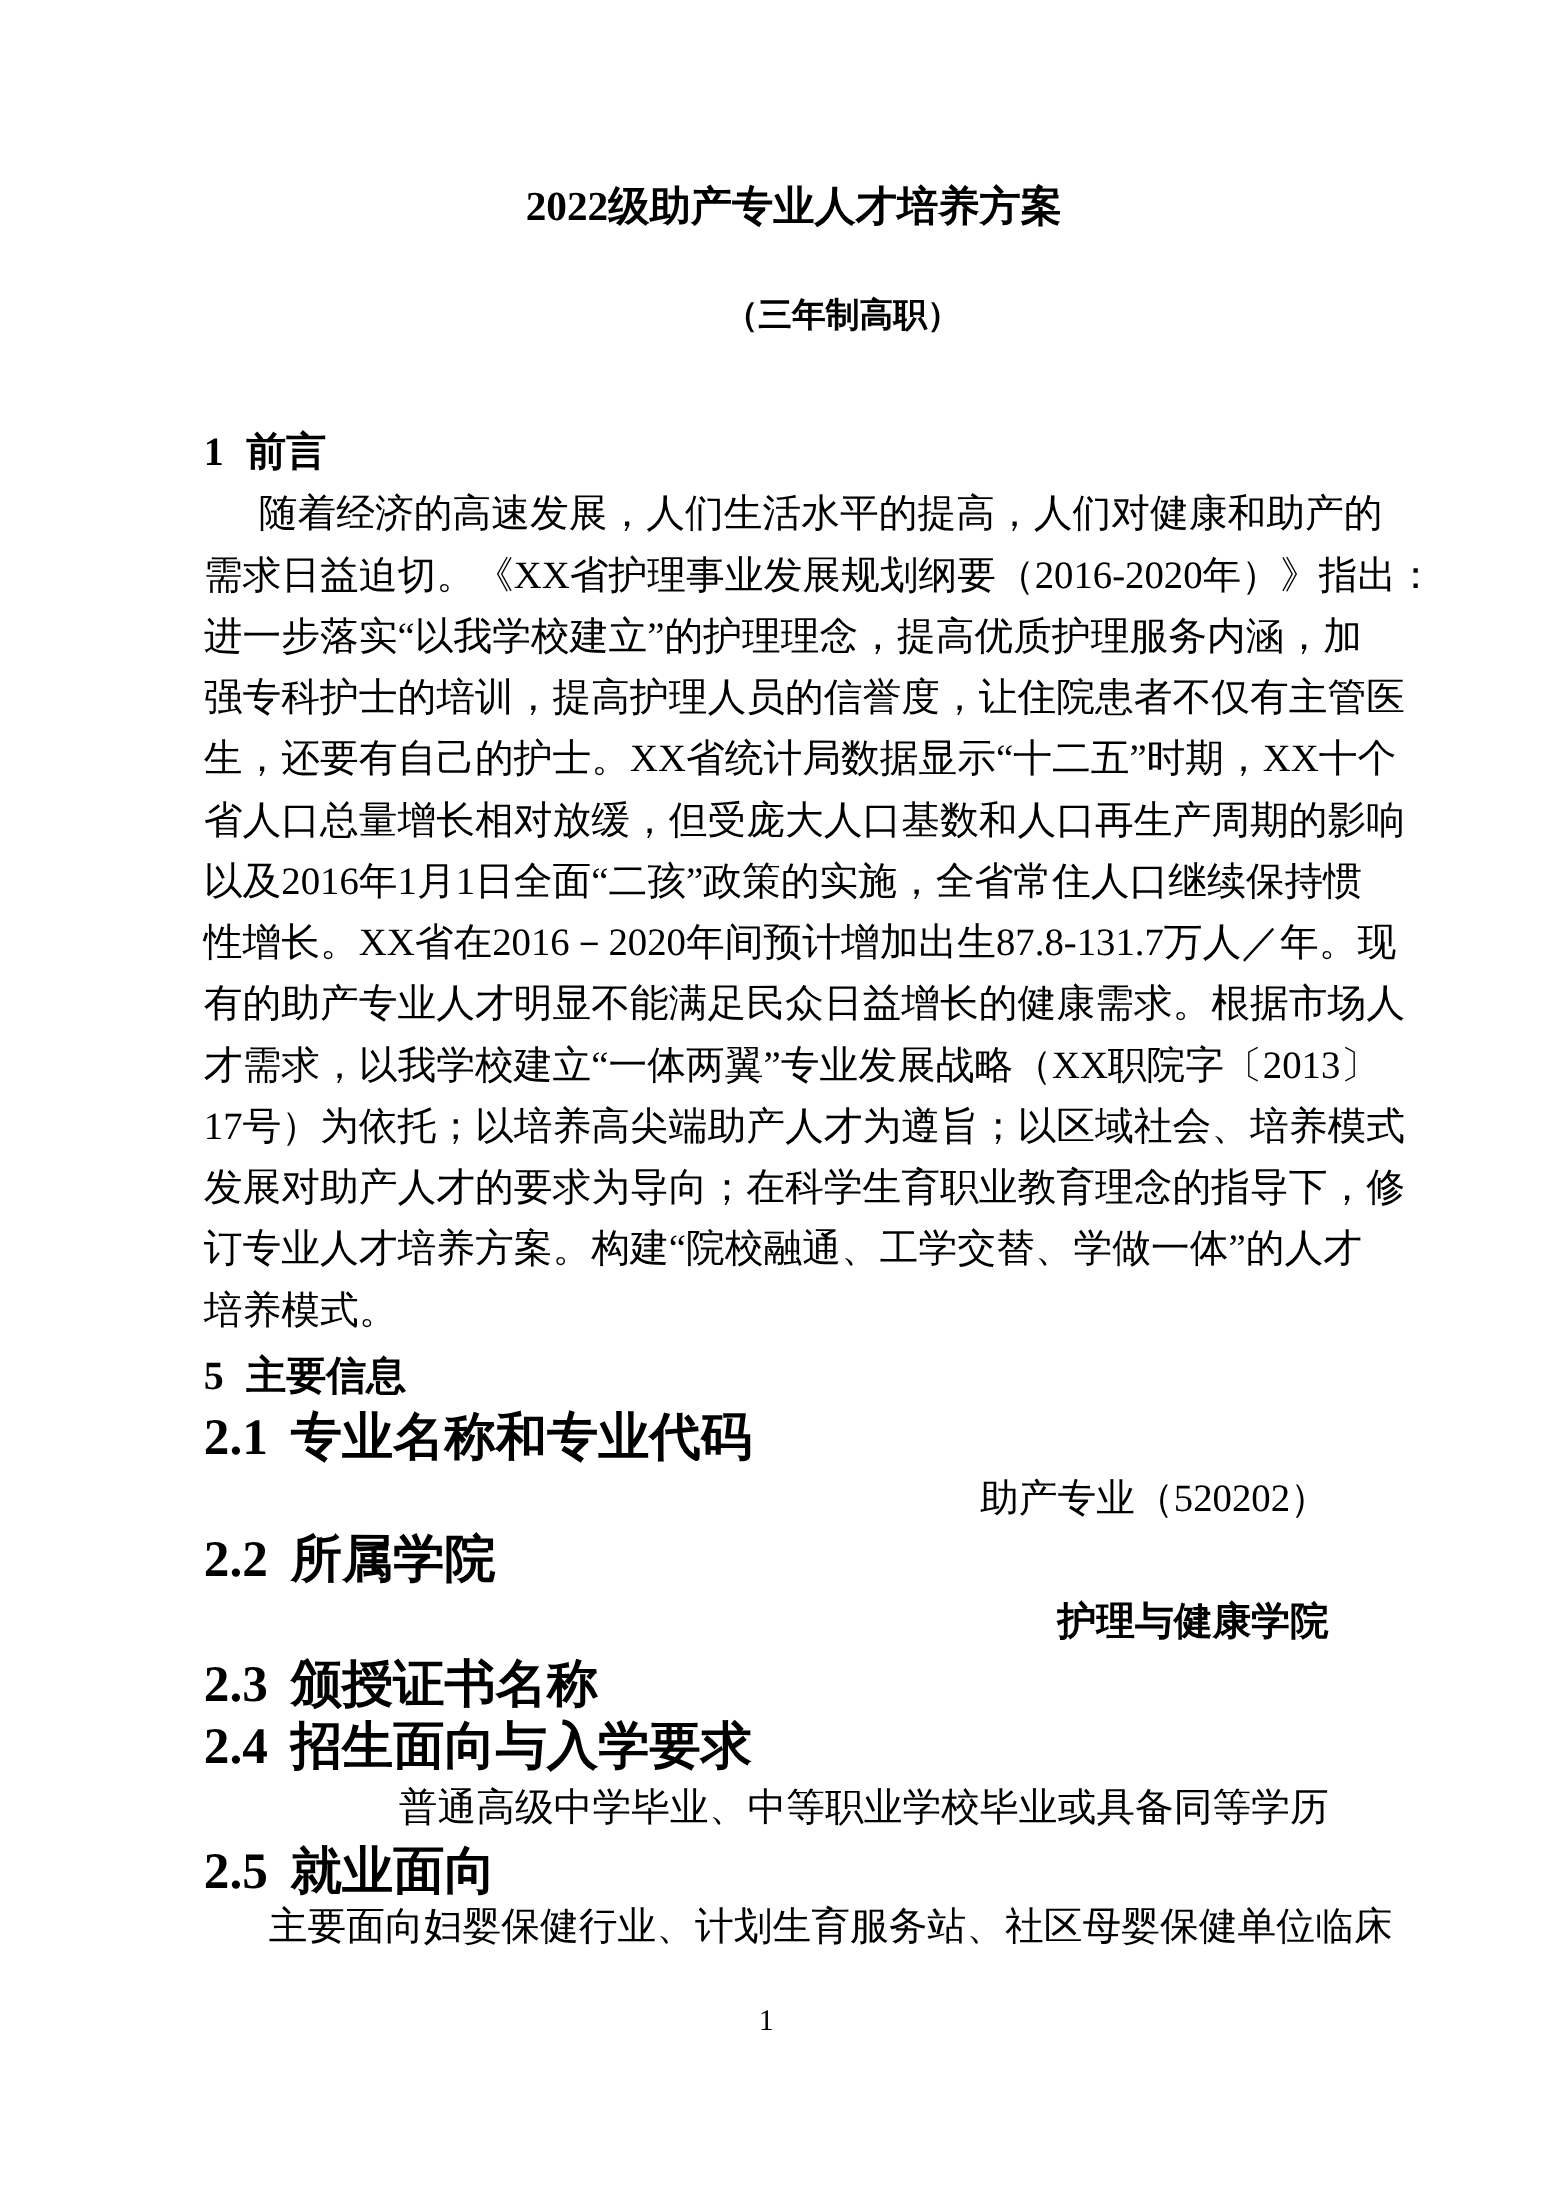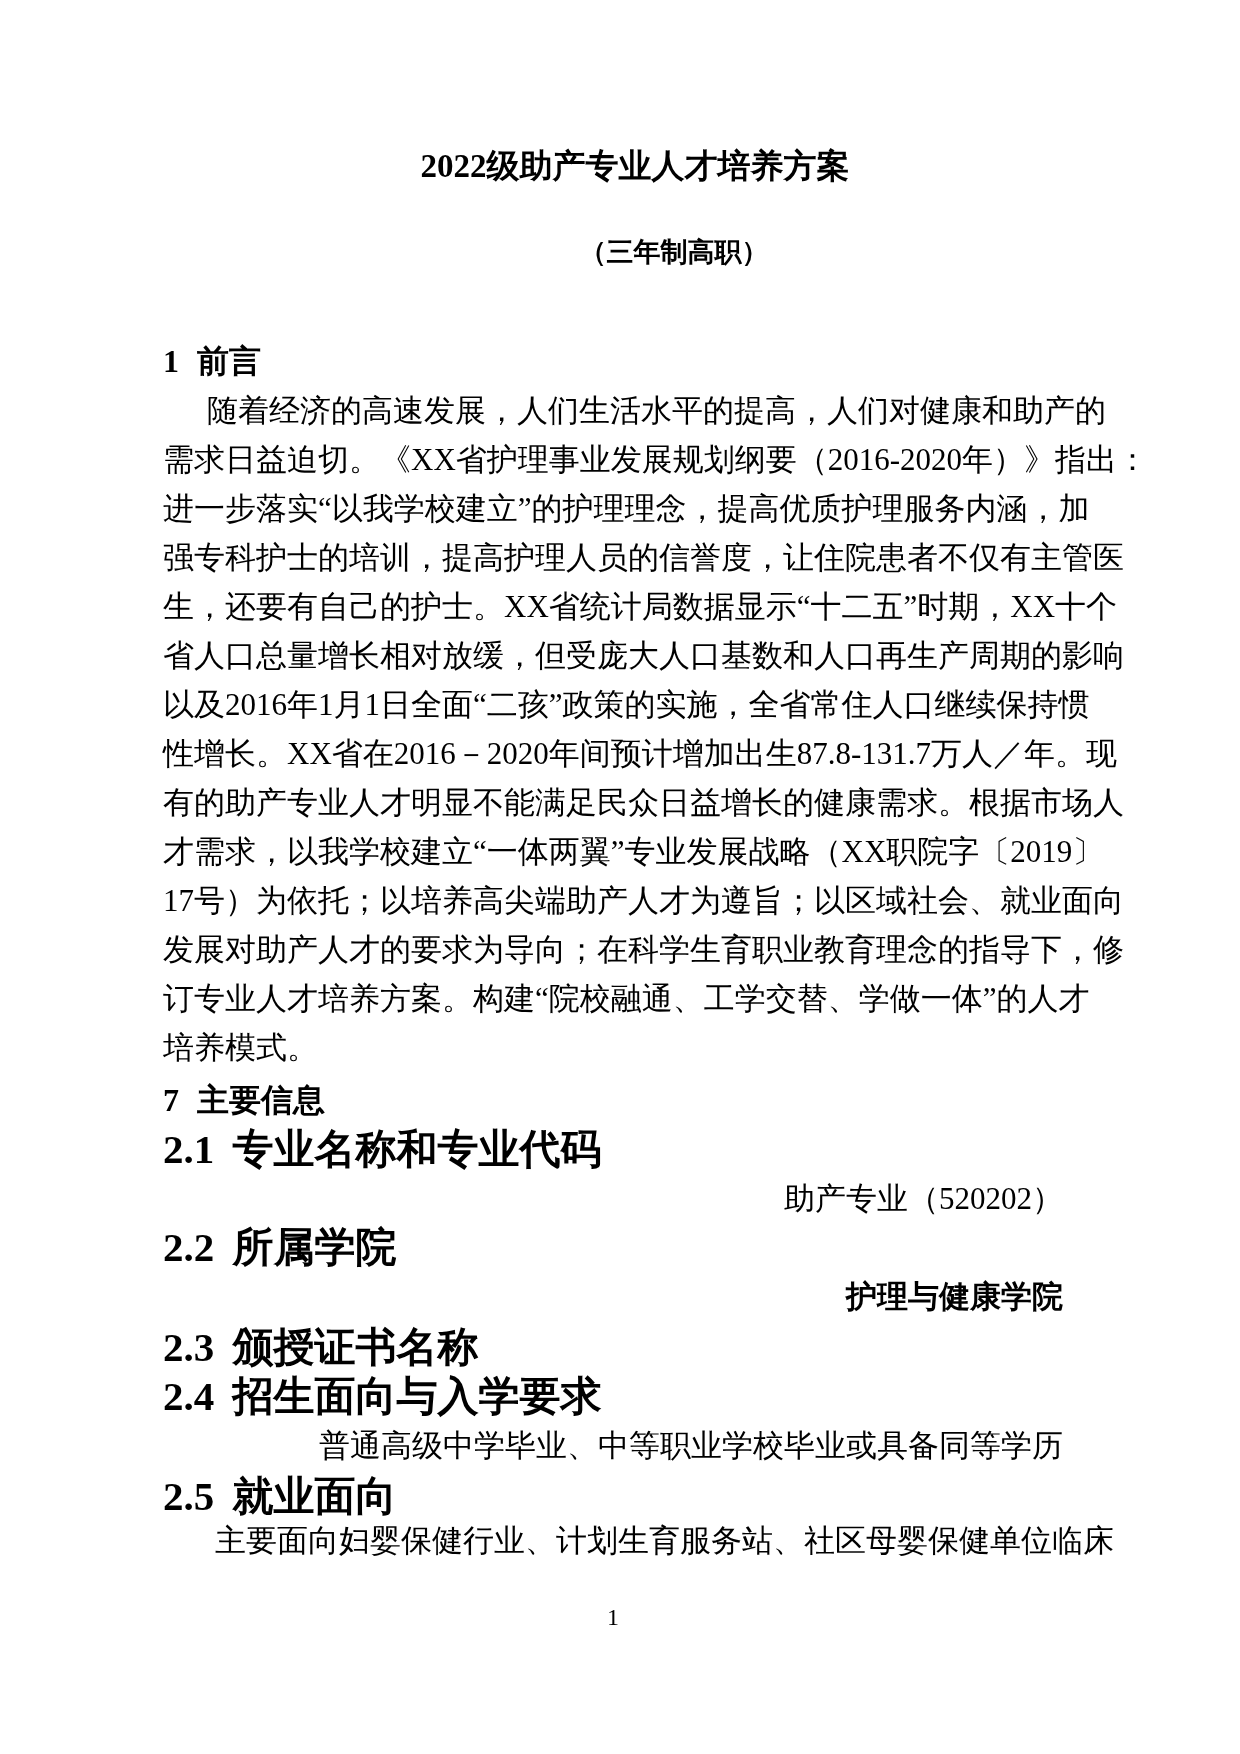--- a/index.html
+++ b/index.html
@@ -112,28 +112,28 @@
     <div>
       <div class="para-line indent">随着经济的高速发展，人们生活水平的提高，人们对健康和助产的</div>
       <div class="para-line">需求日益迫切。《XX省护理事业发展规划纲要（2016-2020年）》指出：</div>
       <div class="para-line">进一步落实“以我学校建立”的护理理念，提高优质护理服务内涵，加</div>
       <div class="para-line">强专科护士的培训，提高护理人员的信誉度，让住院患者不仅有主管医</div>
       <div class="para-line">生，还要有自己的护士。XX省统计局数据显示“十二五”时期，XX十个</div>
       <div class="para-line">省人口总量增长相对放缓，但受庞大人口基数和人口再生产周期的影响</div>
       <div class="para-line">以及2016年1月1日全面“二孩”政策的实施，全省常住人口继续保持惯</div>
       <div class="para-line">性增长。XX省在2016－2020年间预计增加出生87.8-131.7万人／年。现</div>
       <div class="para-line">有的助产专业人才明显不能满足民众日益增长的健康需求。根据市场人</div>
-      <div class="para-line">才需求，以我学校建立“一体两翼”专业发展战略（XX职院字〔2019〕</div>
-      <div class="para-line">17号）为依托；以培养高尖端助产人才为遵旨；以区域社会、就业面向</div>
+      <div class="para-line">才需求，以我学校建立“一体两翼”专业发展战略（XX职院字〔2013〕</div>
+      <div class="para-line">17号）为依托；以培养高尖端助产人才为遵旨；以区域社会、培养模式</div>
       <div class="para-line">发展对助产人才的要求为导向；在科学生育职业教育理念的指导下，修</div>
       <div class="para-line">订专业人才培养方案。构建“院校融通、工学交替、学做一体”的人才</div>
       <div class="para-line">培养模式。</div>
     </div>
 
-    <div class="h-sec main2">7 主要信息</div>
+    <div class="h-sec main2">5 主要信息</div>
 
     <div class="h-sub">2.1 专业名称和专业代码</div>
     <div class="sub-body">助产专业（520202）</div>
 
     <div class="h-sub">2.2 所属学院</div>
     <div class="sub-body bold">护理与健康学院</div>
 
     <div class="h-sub gap">2.3 颁授证书名称</div>
 
     <div class="h-sub">2.4 招生面向与入学要求</div>

